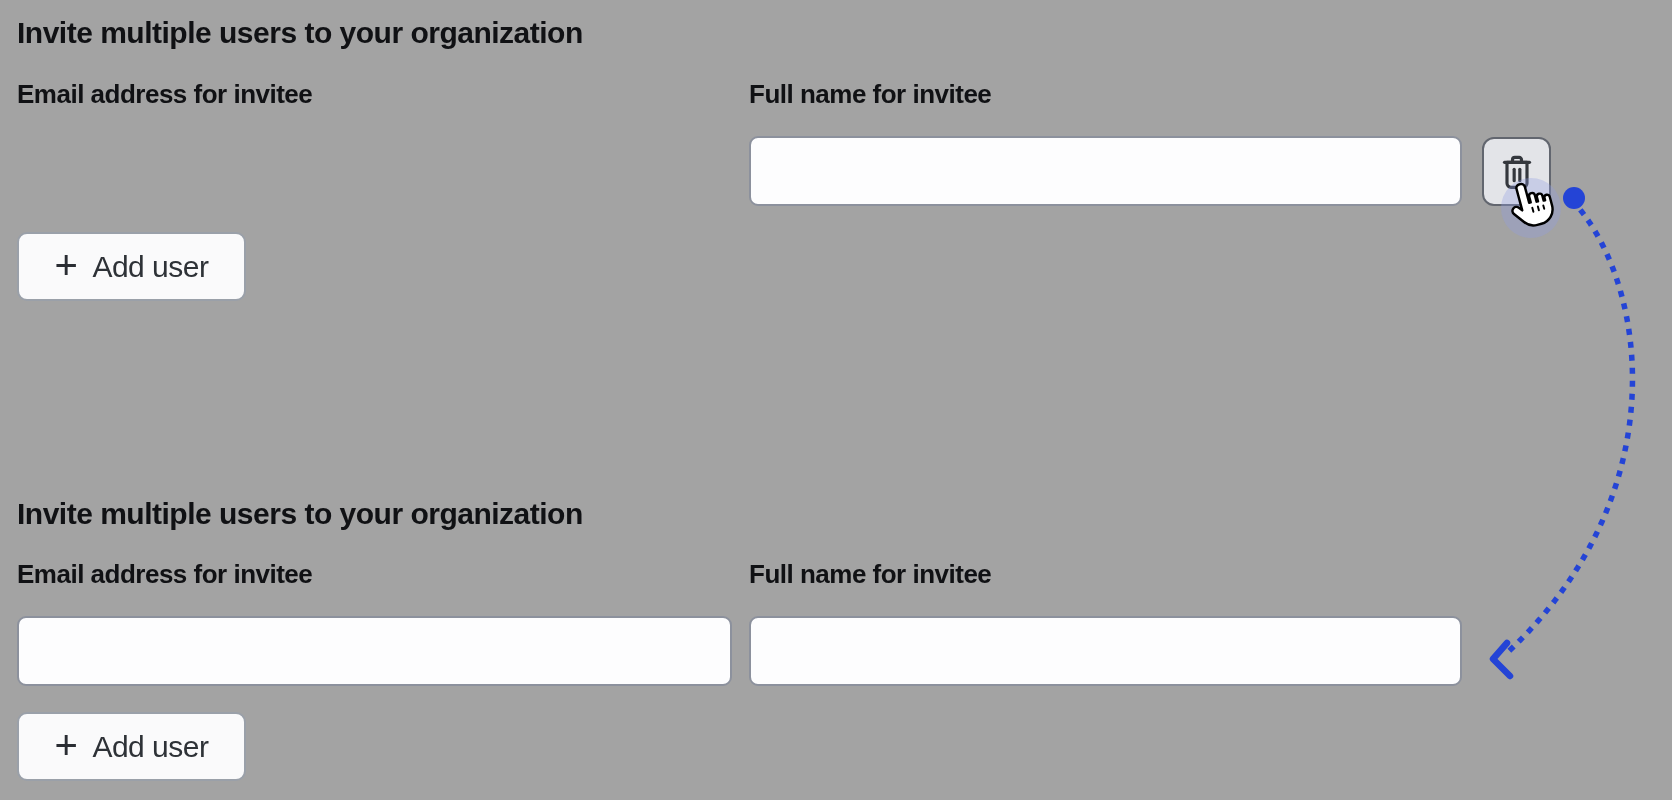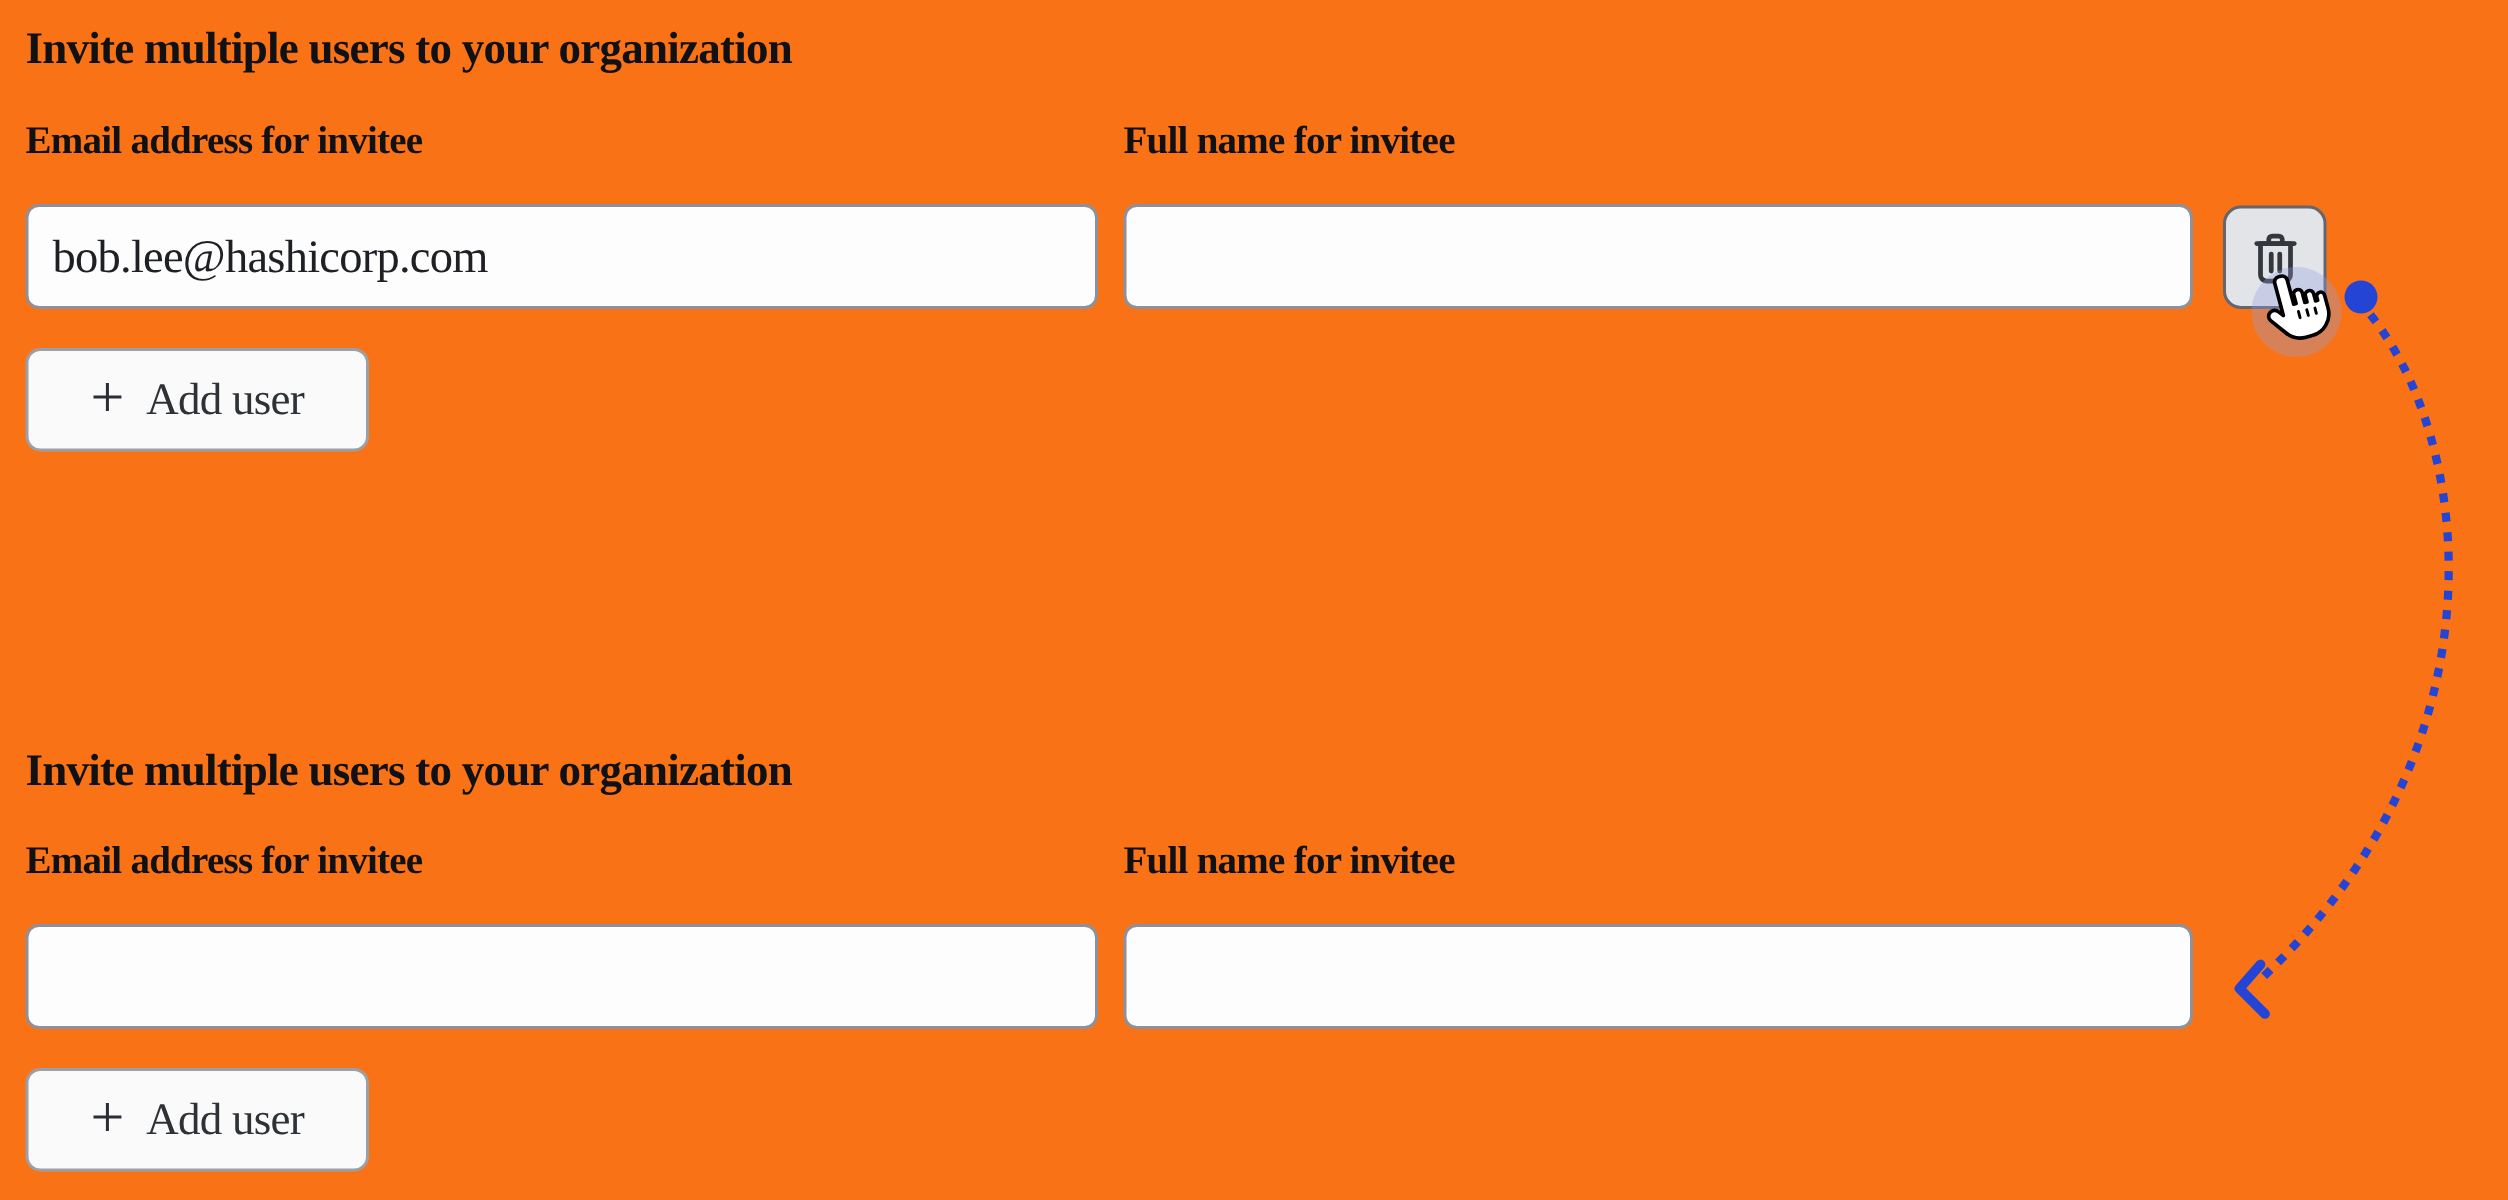--- a/index.html
+++ b/index.html
@@ -1,18 +1,18 @@
 <!DOCTYPE html>
 <html><head>
 <meta charset="utf-8">
 <style>
   html,body{margin:0;padding:0;background:#fff;}
   .canvas{
-    position:relative;width:1672px;height:800px;background:#f97316;overflow:hidden;
-    font-family:Liberation Serif, serif;color:#131417;
+    position:relative;width:1672px;height:800px;background:#a3a3a3;overflow:hidden;
+    font-family:Liberation Sans, sans-serif;color:#131417;
   }
   .abs{position:absolute;}
   .heading{
     font-size:30px;font-weight:700;letter-spacing:-0.5px;color:#101114;white-space:nowrap;
   }
   .field-label{
     font-size:26px;font-weight:700;letter-spacing:-0.5px;color:#101114;white-space:nowrap;
   }
   .text-input{
     position:absolute;height:70px;box-sizing:border-box;
@@ -57,21 +57,20 @@
 </head>
 <body>
 
 <div class="canvas">
 
   <div class="abs heading h-1">Invite multiple users to your organization</div>
 
   <div class="abs field-label lbl-email-1">Email address for invitee</div>
   <div class="abs field-label lbl-name-1">Full name for invitee</div>
 
-  <input class="text-input inp-email-1" type="text" value="bob.lee@hashicorp.com" style="">
   <input class="text-input inp-name-1" type="text" value="" style="">
 
   <button class="trash-btn">
     <span style="display:flex;">
       <svg width="40" height="40" viewBox="0 0 24 24" fill="none" stroke="#34373d" stroke-width="1.9" stroke-linecap="round" stroke-linejoin="round">
         <path d="M4.5 6.2h15"></path>
         <path d="M9.3 6V4.6a1.4 1.4 0 0 1 1.4-1.4h2.6a1.4 1.4 0 0 1 1.4 1.4V6"></path>
         <path d="M6 6.2h12v12.6a2.4 2.4 0 0 1-2.4 2.4H8.4A2.4 2.4 0 0 1 6 18.8Z"></path>
         <path d="M10.3 10.4v6.8"></path>
         <path d="M13.7 10.4v6.8"></path>

